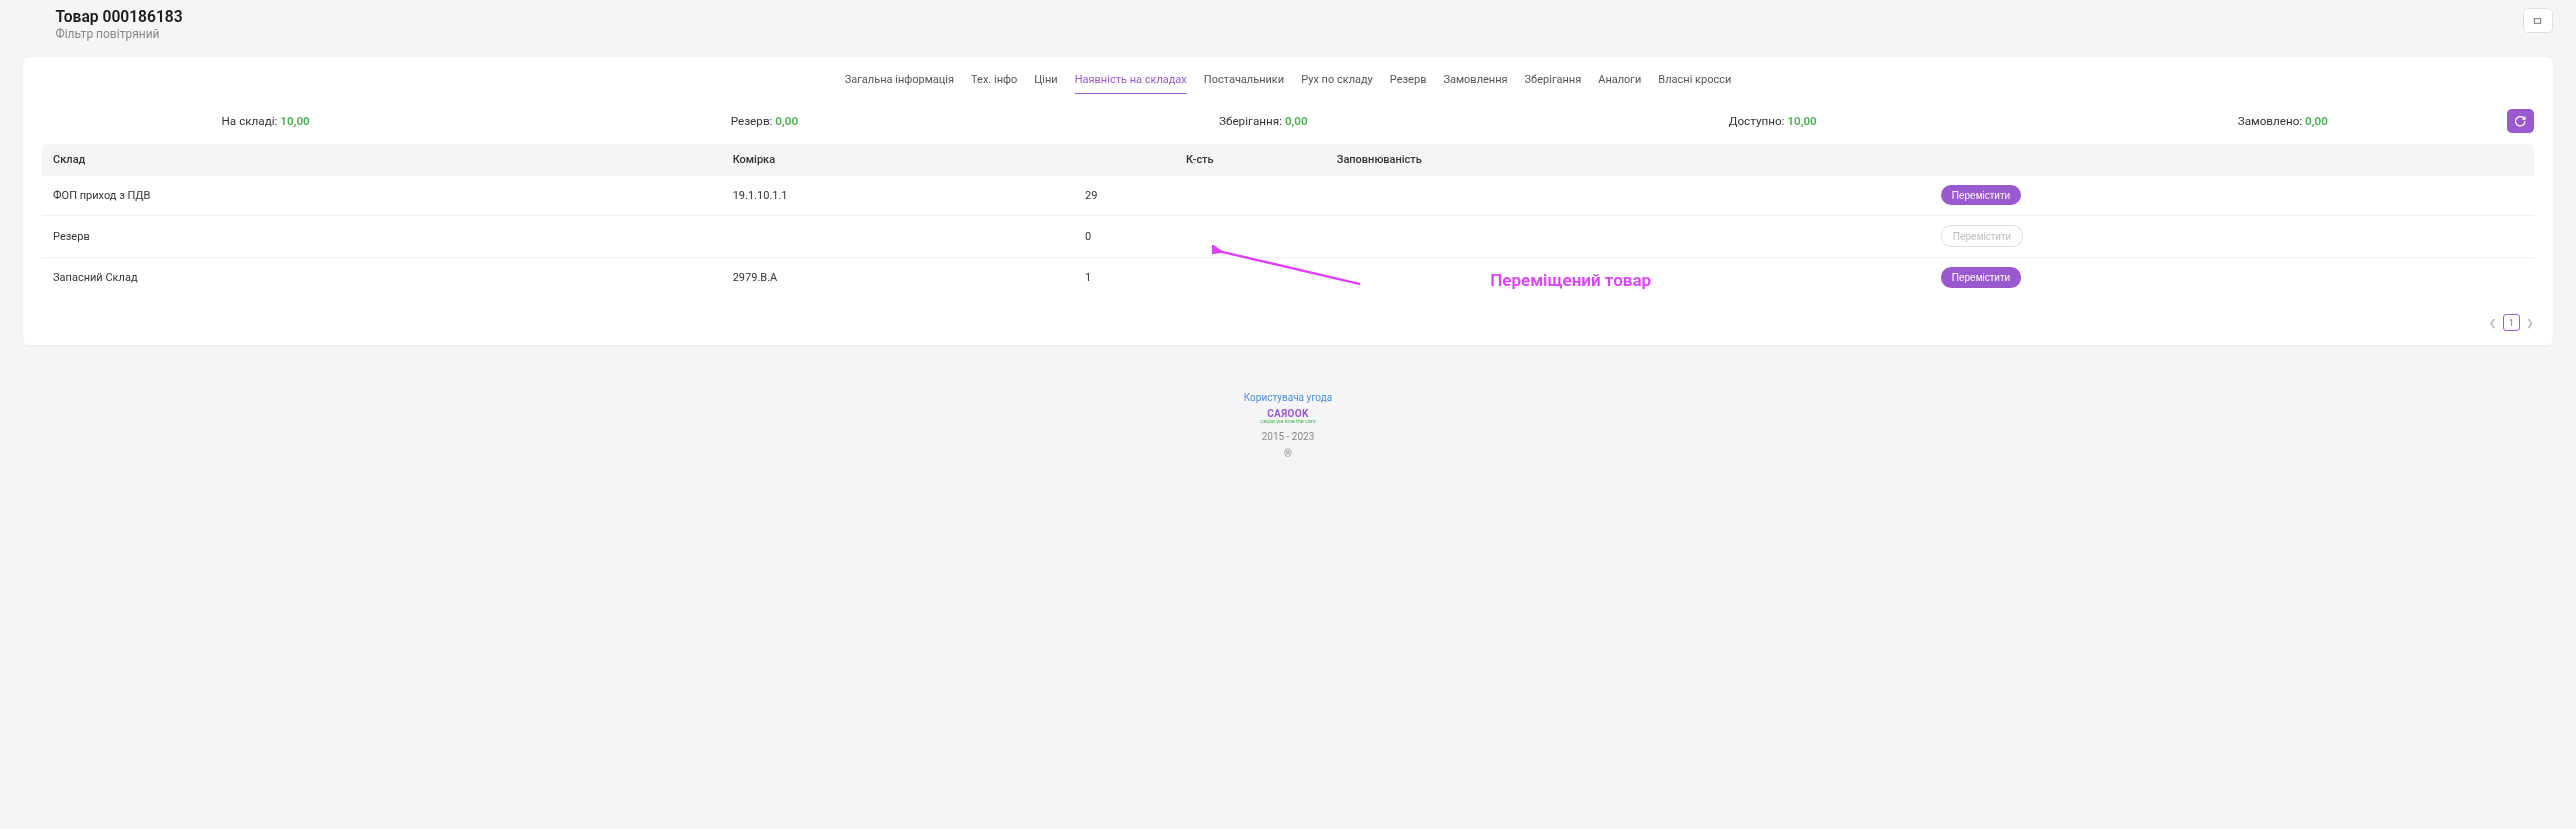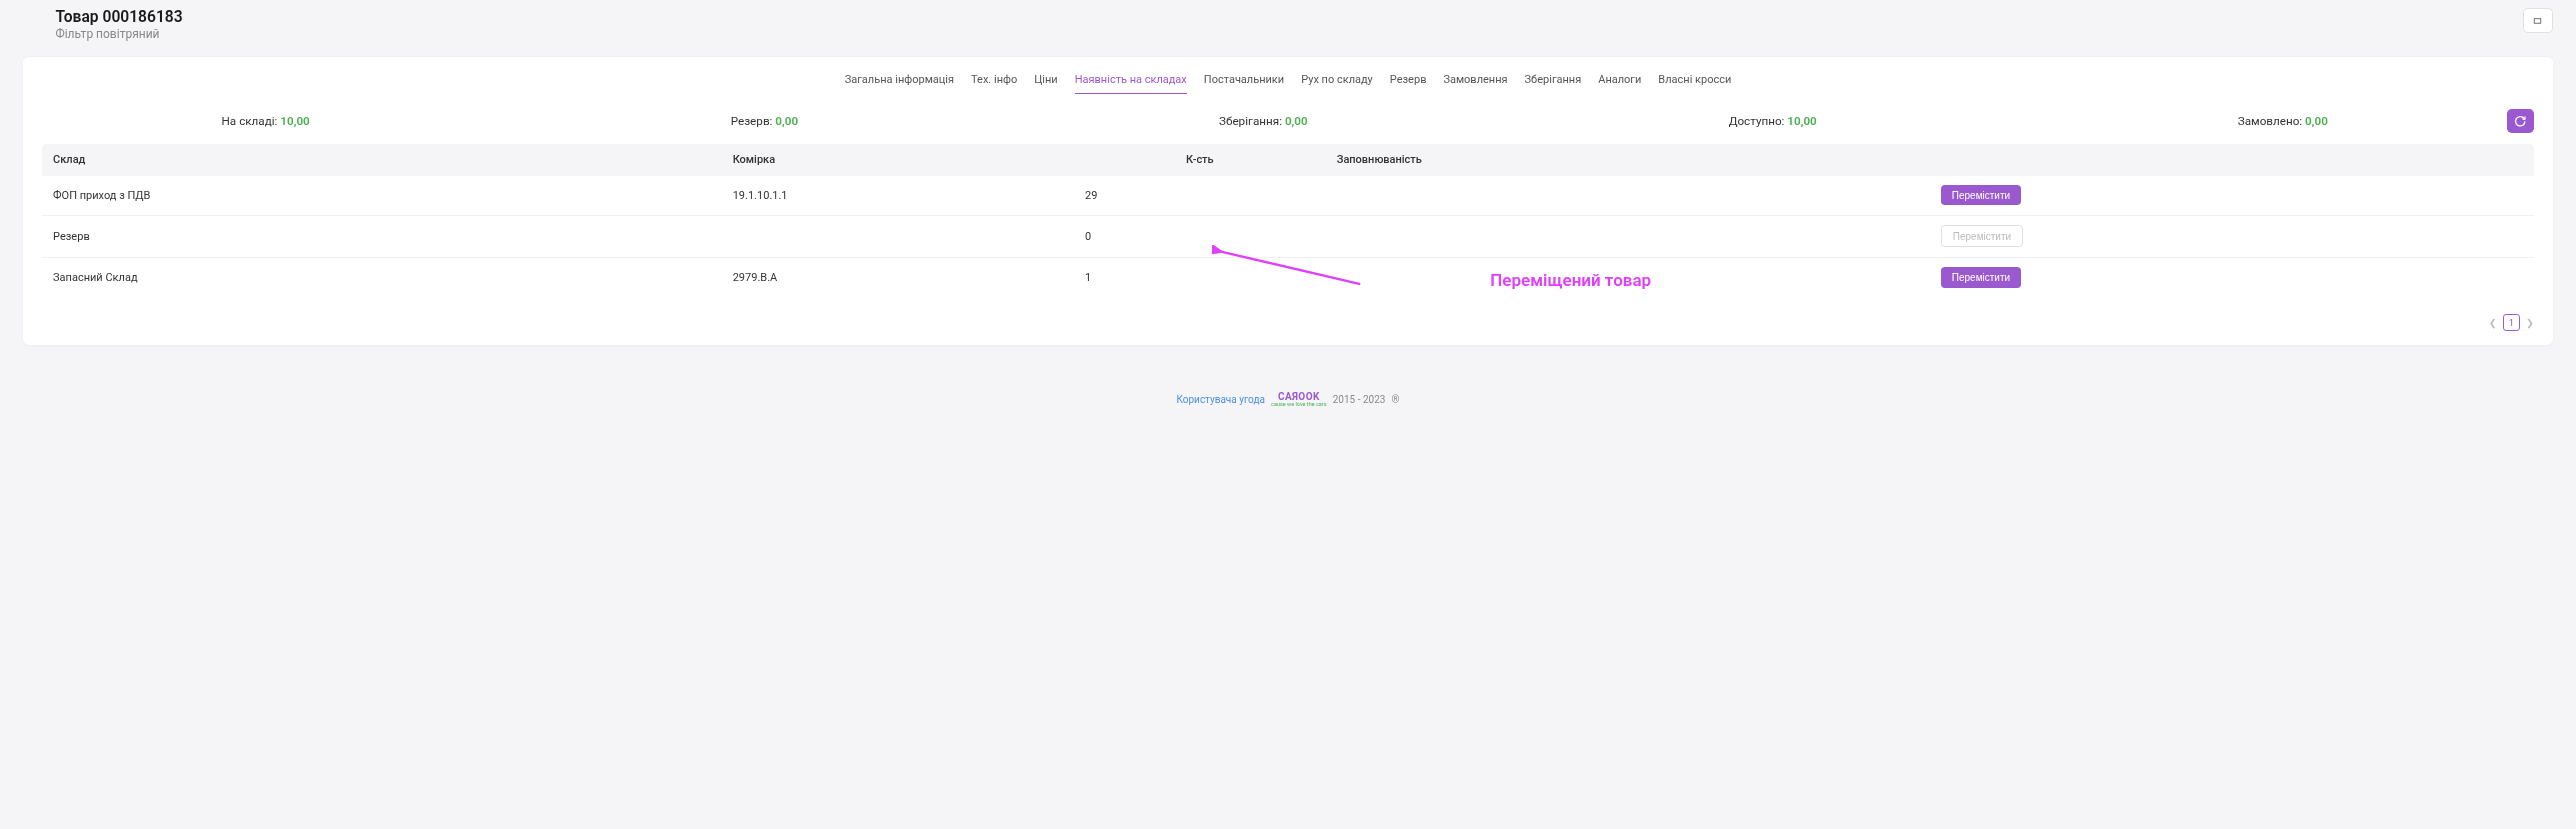--- a/index.html
+++ b/index.html
@@ -24,32 +24,32 @@
     .refresh-btn { background: #9b59d0; border: none; border-radius: 4.7px; width: 26.5px; height: 23.4px; display: flex; align-items: center; justify-content: center; cursor: pointer; color: #fff; }
     
     .table-wrap { padding: 0 18.7px 7.8px; position: relative; }
     table { width: 100%; border-collapse: collapse; }
     thead th { background: #f5f5f7; text-align: left; padding: 9.4px 11px; font-weight: 500; font-size: 11px; color: #333; }
     thead th:first-child { border-top-left-radius: 4.7px; }
     thead th:last-child { border-top-right-radius: 4.7px; }
     tbody td { padding: 9.4px 11px; border-bottom: 0.8px solid #f0f0f0; font-size: 11px; color: #333; }
     tbody tr:last-child td { border-bottom: none; }
     
-    .move-btn { background: #9b59d0; color: #fff; border: none; border-radius: 4px; padding: 4.7px 11px; font-size: 10px; cursor: pointer; }
+    .move-btn { background: #9b59d0; color: #fff; border: none; border-radius: 10px; padding: 4.7px 11px; font-size: 10px; cursor: pointer; }
     .move-btn.disabled { background: #fff; color: #bbb; border: 0.8px solid #e0e0e0; cursor: not-allowed; }
     
     .pagination { display: flex; justify-content: flex-end; align-items: center; gap: 6.2px; padding: 9.4px 18.7px 14px; color: #bbb; }
     .page-num { border: 0.8px solid #9b59d0; color: #9b59d0; border-radius: 3.1px; width: 17px; height: 17px; display: flex; align-items: center; justify-content: center; font-size: 9.4px; }
     .page-arrow { font-size: 9.4px; cursor: pointer; }
     
     .footer { text-align: center; padding: 23.4px 0 15.6px; font-size: 10px; color: #888; }
     .footer a { color: #4a90e2; text-decoration: none; }
     .footer .logo { color: #9b59d0; font-weight: 700; font-size: 10px; letter-spacing: 0.4px; }
     .footer .logo-sub { font-size: 5.5px; color: #4caf50; display: block; line-height: 1; }
-    .footer-line2 { margin-top: 7.8px; display: flex; align-items: center; justify-content: center; gap: 6.2px; }
+    .footer-line2 { margin-top: 7.8px; display: flex; align-items: center; justify-content: center; gap: 6.2px; flex-direction: column; }
     .annotation-text { position: absolute; font-size: 17px; font-weight: 600; color: #e040fb; }
     .annotation-arrow { position: absolute; }
     
     .col-warehouse { width: 27%; }
     .col-cell { width: 14%; }
     .col-qty { width: 10%; text-align: center; }
     .col-fill { width: 24%; }
     .col-action { width: 24%; }
   </style>
 </head>

